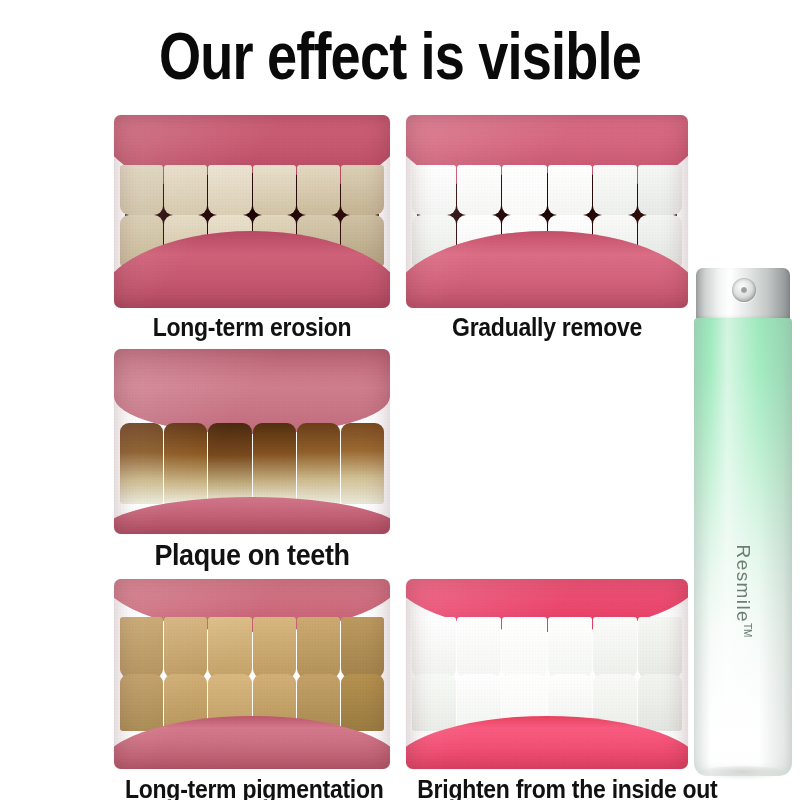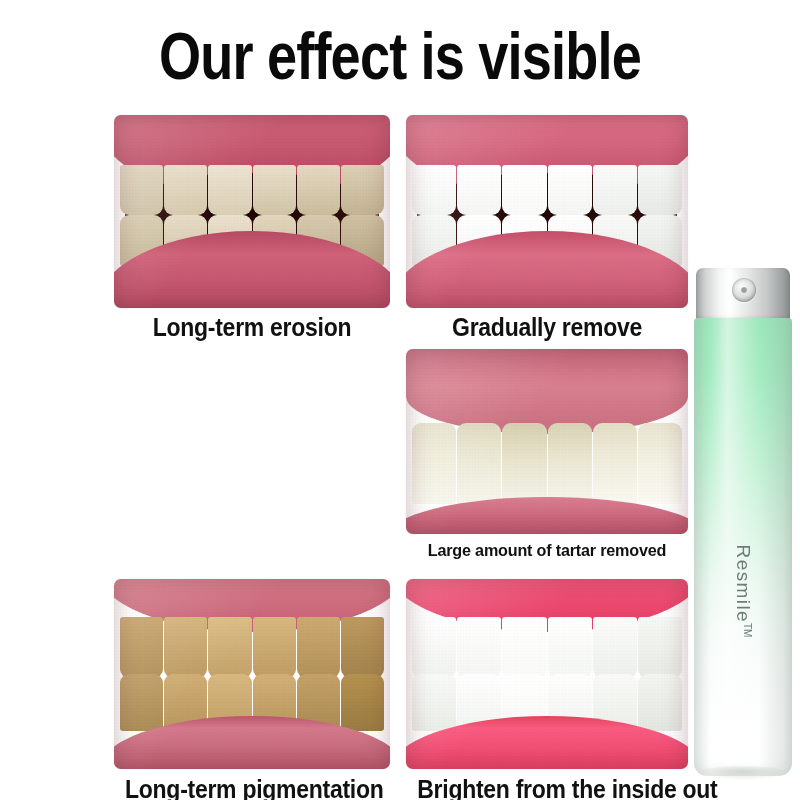--- a/index.html
+++ b/index.html
@@ -229,41 +229,41 @@
               <div class="vignette"></div>
               <div class="grain"></div>
           </div>
         </div>
         <div class="caption cap-md" style="top:198px;">Gradually remove</div>
       </div>
     </div>
 
     <div class="row row-2" style="margin-top:6px;">
 
-
-      <div class="cell cell-right">
+      <div class="cell cell-left">
         <div class="photo ph-h2">
           <div class="mouth">
-            <div class="gum-band" style="top:0;height:46%;background:linear-gradient(180deg,#cb6b80 0%,#d8808f 45%,#c96d80 100%);border-radius:0 0 52% 52%/0 0 46% 46%;"></div>
+            <div class="gum-band" style="top:0;height:46%;background:linear-gradient(180deg,#c2697c 0%,#cf7e8e 45%,#c26c7e 100%);border-radius:0 0 52% 52%/0 0 46% 46%;"></div>
             <div class="arch arch-lo" style="top:40%;height:44%;">
-              <div class="tooth" style="background:linear-gradient(180deg,#e6e2cc 0%,#f0eddb 40%,#f8f7ee 100%)"></div>
-              <div class="tooth" style="background:linear-gradient(180deg,#ded8bd 0%,#ecead6 42%,#f7f6ee 100%)"></div>
-              <div class="tooth" style="background:linear-gradient(180deg,#d6cfb0 0%,#e8e4cd 44%,#f6f5ec 100%)"></div>
-              <div class="tooth" style="background:linear-gradient(180deg,#d9d2b4 0%,#eae7d2 44%,#f7f6ed 100%)"></div>
-              <div class="tooth" style="background:linear-gradient(180deg,#e2ddc4 0%,#efecdb 42%,#faf9f2 100%)"></div>
-              <div class="tooth" style="background:linear-gradient(180deg,#e8e4d0 0%,#f2f0e1 40%,#fbfaf4 100%)"></div>
-            </div>
-            <div class="lip-bot" style="bottom:-10%;height:30%;background:linear-gradient(0deg,#b24d64 0%,#cb647a 55%,#d97e91 100%);"></div>
-            <div class="sheen"></div>
-              <div class="vignette"></div>
-              <div class="grain"></div>
-          </div>
-        </div>
-        <div class="caption cap-sm" style="top:192px;">Large amount of tartar removed</div>
-      </div>
+              <div class="tooth" style="background:linear-gradient(180deg,#6b3f1c 0%,#8a5a27 36%,#cbb98c 70%,#ecebdc 100%)"></div>
+              <div class="tooth" style="background:linear-gradient(180deg,#5f3312 0%,#8d5a23 38%,#c9b383 72%,#f0efe0 100%)"></div>
+              <div class="tooth" style="background:linear-gradient(180deg,#4a2a10 0%,#7a4a1e 40%,#c0ab7c 74%,#efeee1 100%)"></div>
+              <div class="tooth" style="background:linear-gradient(180deg,#52300f 0%,#855221 38%,#c6b183 72%,#f1f0e3 100%)"></div>
+              <div class="tooth" style="background:linear-gradient(180deg,#6a3e1a 0%,#91602a 36%,#cdbb8e 70%,#edecde 100%)"></div>
+              <div class="tooth" style="background:linear-gradient(180deg,#7a4c22 0%,#9b6a32 34%,#d2c296 68%,#eae9d9 100%)"></div>
+            </div>
+            <div class="lip-bot" style="bottom:-10%;height:30%;background:linear-gradient(0deg,#a8455c 0%,#c25d73 55%,#d1768a 100%);"></div>
+            <div class="sheen"></div>
+              <div class="vignette"></div>
+              <div class="grain"></div>
+          </div>
+        </div>
+        <div class="caption cap-lg" style="top:190px;">Plaque on teeth</div>
+      </div>
+
     </div>
 
     <div class="row row-3" style="margin-top:4px;">
 
       <div class="cell cell-right">
         <div class="photo ph-h3">
           <div class="mouth">
             <div class="lip-top" style="top:-18%;height:46%;background:linear-gradient(180deg,#f0486e 0%,#f5587c 40%,#e23a62 100%);"></div>
             <div class="arch arch-up" style="top:20%;height:32%;">
               <div class="tooth" style="background:linear-gradient(180deg,#ffffff 0%,#f0f2ef 100%)"></div>

